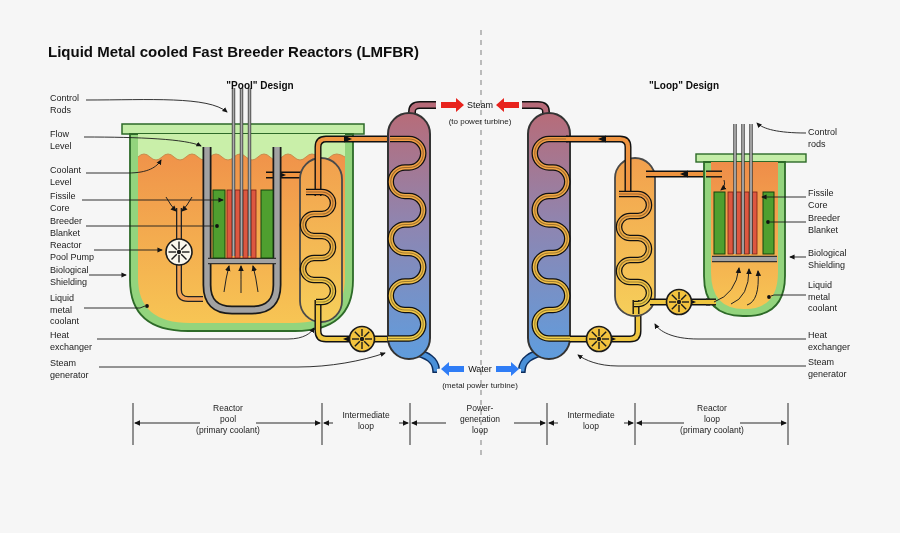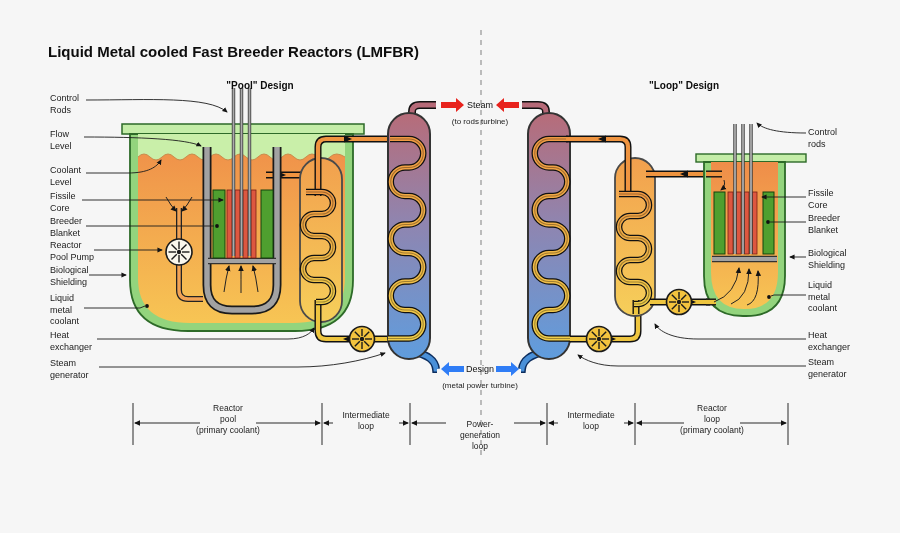--- a/index.html
+++ b/index.html
@@ -345,22 +345,22 @@
     <path d="M637,423 H684" marker-start="url(#ah)"></path>
         <path d="M740,423 H786" marker-end="url(#ah)"></path>
   </g>
 </svg>
 
   <div class="ttl">Liquid Metal cooled Fast Breeder Reactors (LMFBR)</div>
   <div class="sub" style="left:260px;top:80px">"Pool" Design</div>
   <div class="sub" style="left:684px;top:80px">"Loop" Design</div>
 
   <div class="flbl" style="left:480px;top:100px">Steam</div>
-  <div class="flbl small" style="left:480px;top:116px">(to rods turbine)</div>
-  <div class="flbl" style="left:480px;top:364px">Design</div>
+  <div class="flbl small" style="left:480px;top:116px">(to power turbine)</div>
+  <div class="flbl" style="left:480px;top:364px">Water</div>
   <div class="flbl small" style="left:480px;top:380px">(metal power turbine)</div>
 
   <div class="lbl" style="left:50px;top:93px">Control
 Rods</div>
   <div class="lbl" style="left:50px;top:129px">Flow
 Level</div>
   <div class="lbl" style="left:50px;top:165px">Coolant
 Level</div>
   <div class="lbl" style="left:50px;top:191px">Fissile
 Core</div>
@@ -392,21 +392,21 @@
   <div class="rlbl" style="left:808px;top:330px">Heat
 exchanger</div>
   <div class="rlbl" style="left:808px;top:357px">Steam
 generator</div>
 
   <div class="slbl" style="left:228px;top:403px">Reactor
 pool
 (primary coolant)</div>
   <div class="slbl" style="left:366px;top:410px">Intermediate
 loop</div>
-  <div class="slbl" style="left:480px;top:419px">Power-
+  <div class="slbl" style="left:480px;top:403px">Power-
 generation
 loop</div>
   <div class="slbl" style="left:591px;top:410px">Intermediate
 loop</div>
   <div class="slbl" style="left:712px;top:403px">Reactor
 loop
 (primary coolant)</div>
 
 </div>
 

